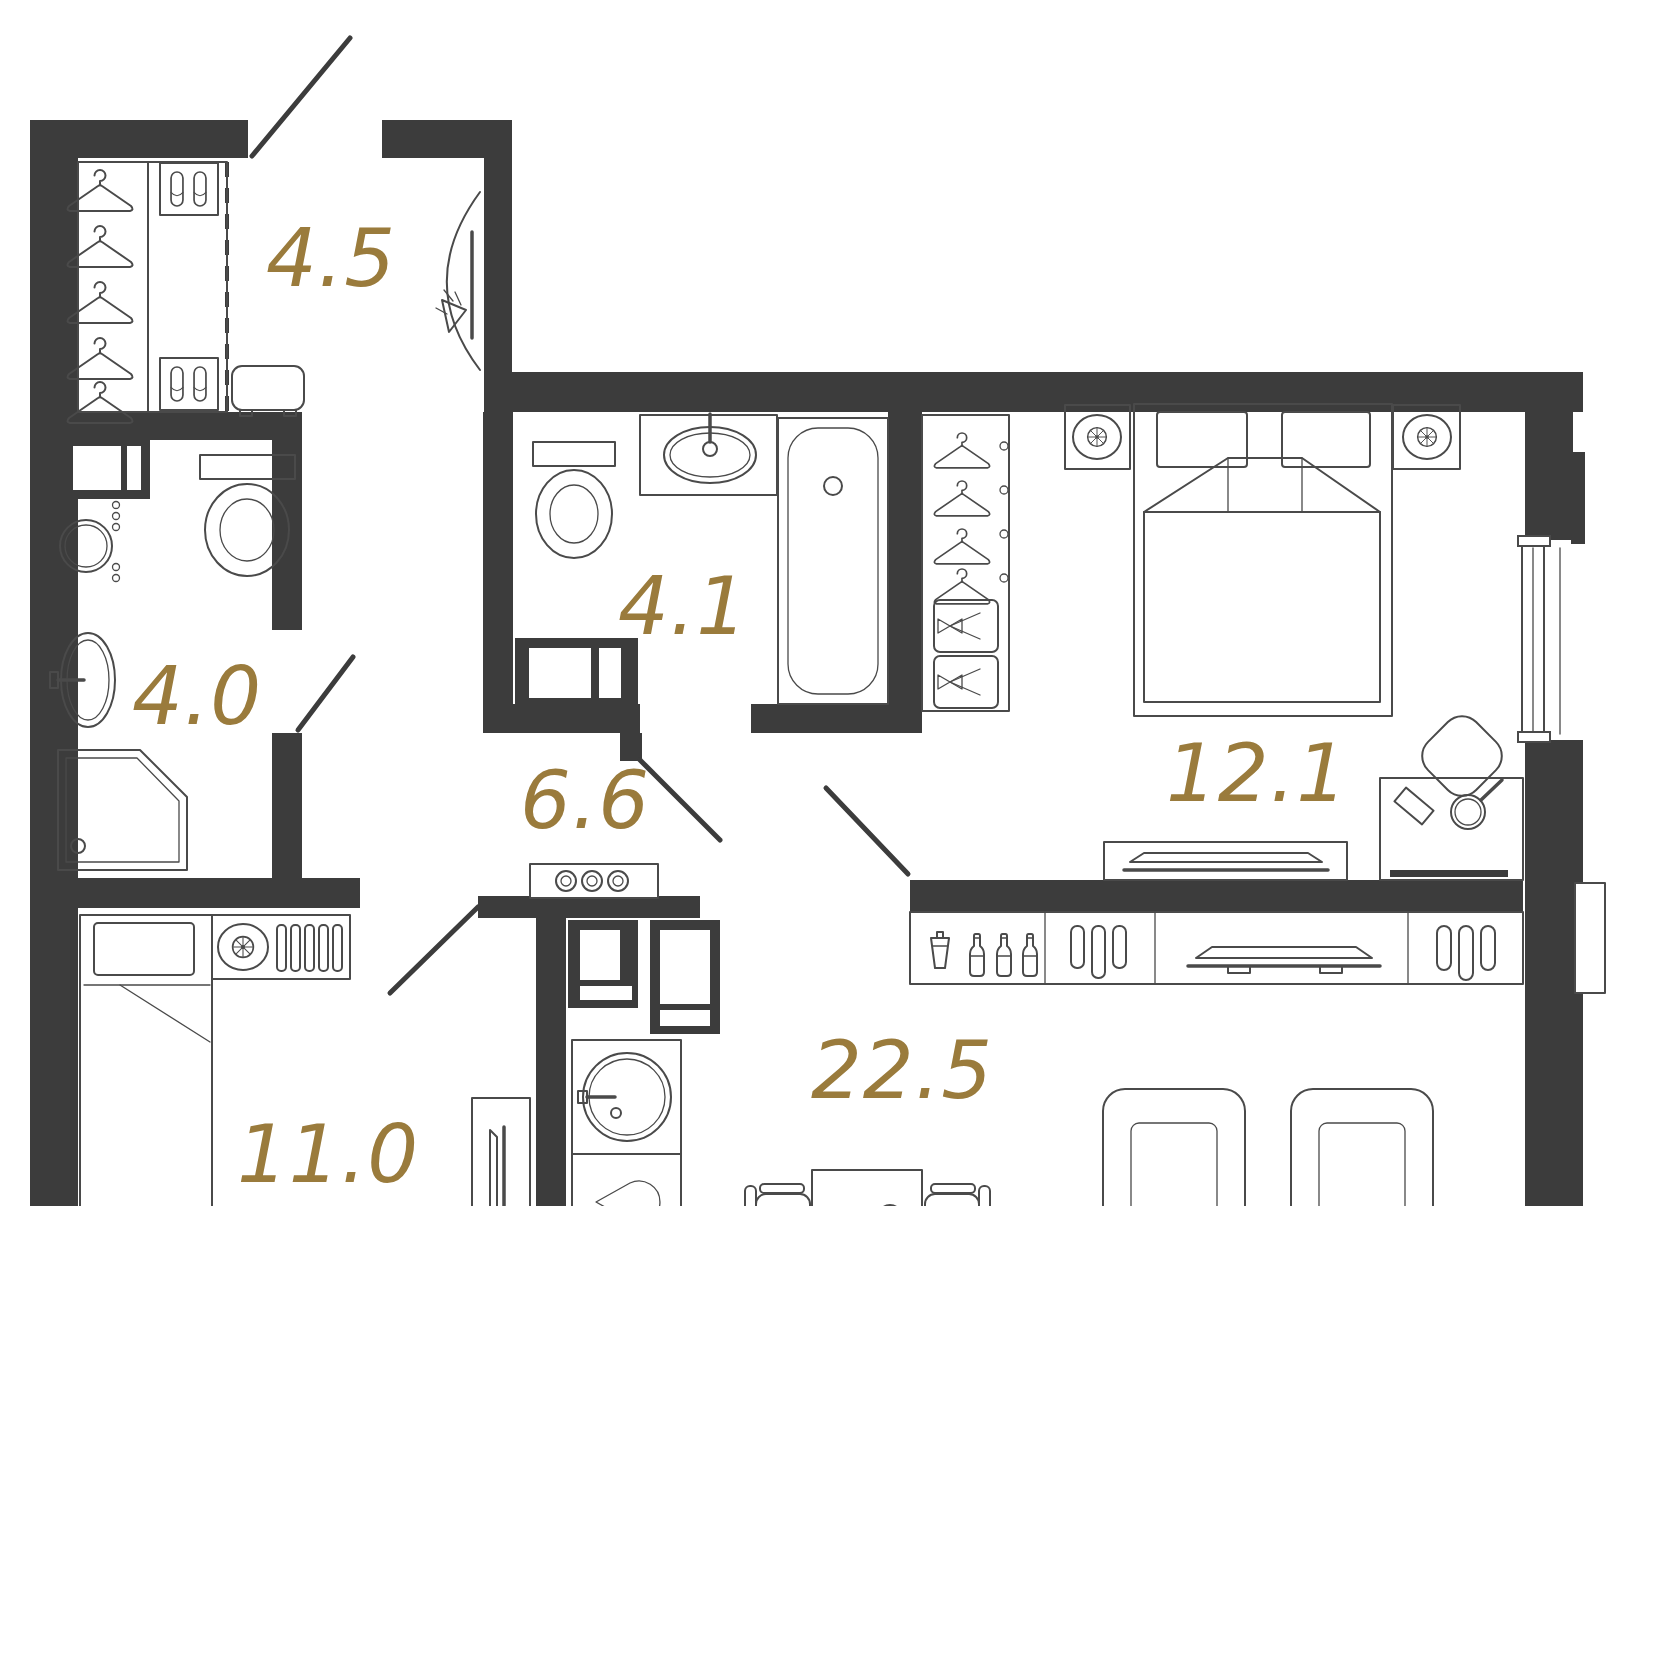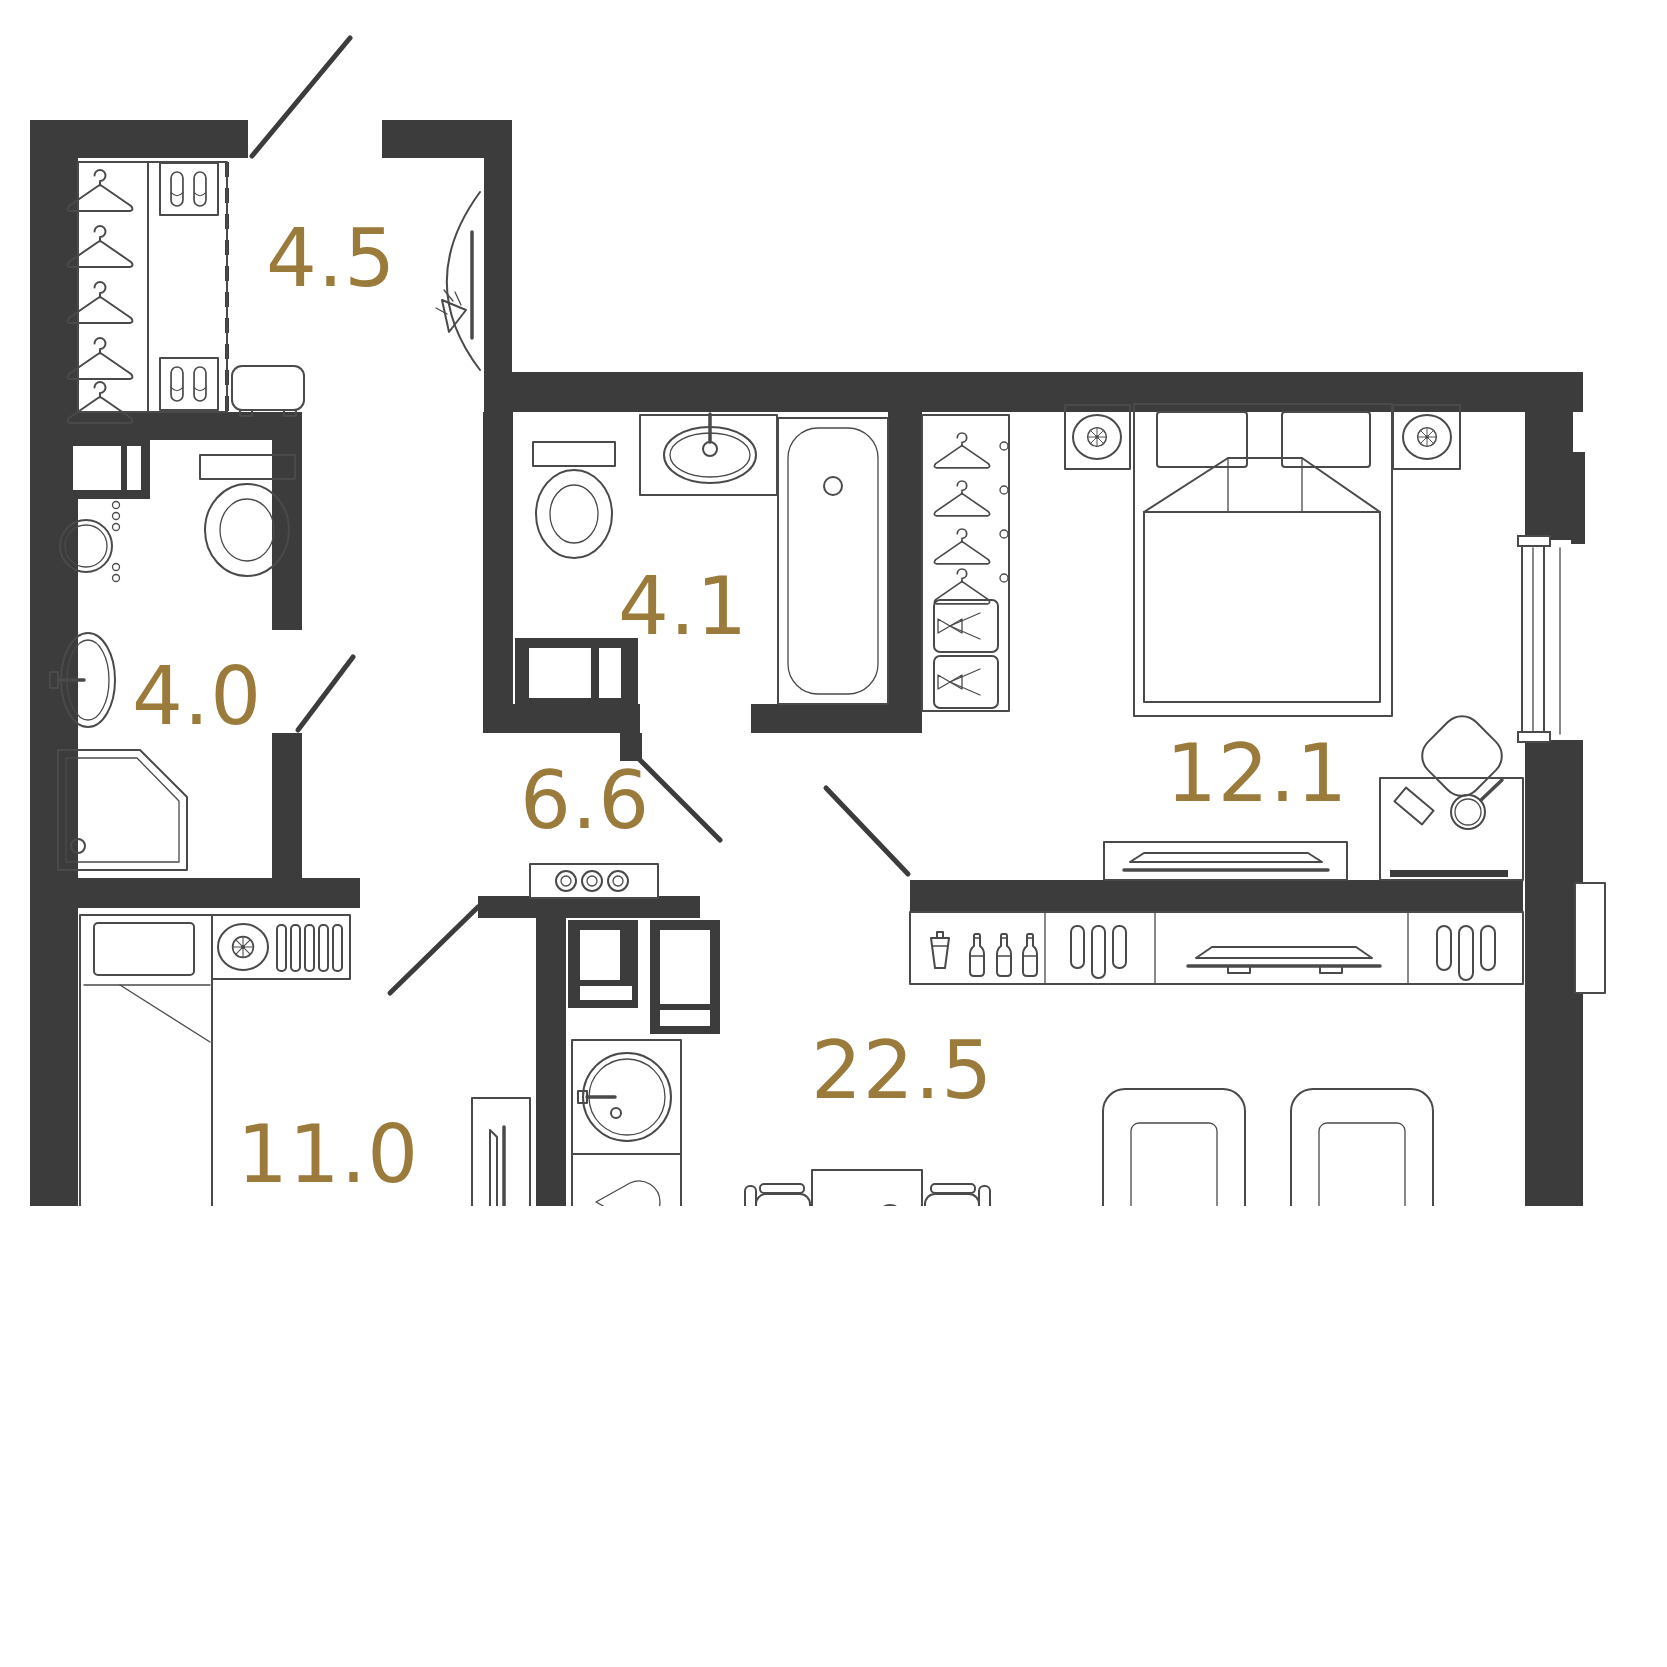--- a/index.html
+++ b/index.html
@@ -1,18 +1,18 @@
 <!DOCTYPE html>
 <html style="--wall: #3c3c3c; --line: #4a4a4a; --label: #9a7b3c; --bg: #ffffff;"><head>
 <meta charset="utf-8">
 <style>
   :root{ --wall:#3c3c3c; --line:#4a4a4a; --label:#9a7b3c; --bg:#ffffff; }
   html,body{margin:0;padding:0;background:#fff;}
   .plan{position:relative;width:1667px;height:1206px;background:var(--bg);
-        font-family:"DejaVu Sans","Liberation Sans",sans-serif;overflow:hidden;}
+        font-family:"DejaVu Sans","Liberation Sans",sans-serif;overflow:hidden;font-style:italic;}
   svg{display:block}
   .wall{fill:var(--wall);stroke:none}
   .ln{fill:none;stroke:var(--line);stroke-width:2;stroke-linejoin:round;stroke-linecap:round}
   .lnw{fill:#fff;stroke:var(--line);stroke-width:2;stroke-linejoin:round}
   .lnthin{fill:none;stroke:var(--line);stroke-width:1.3;stroke-linejoin:round;stroke-linecap:round}
   .thick{fill:none;stroke:var(--line);stroke-width:3.5;stroke-linecap:round}
   .winln{fill:#fff;stroke:var(--line);stroke-width:2}
   .swing{stroke:var(--wall);stroke-width:5;stroke-linecap:round;fill:none}
   .dashline{stroke:var(--wall);stroke-width:4;stroke-dasharray:15 11;fill:none}
   .fillline{fill:var(--line);stroke:none}

